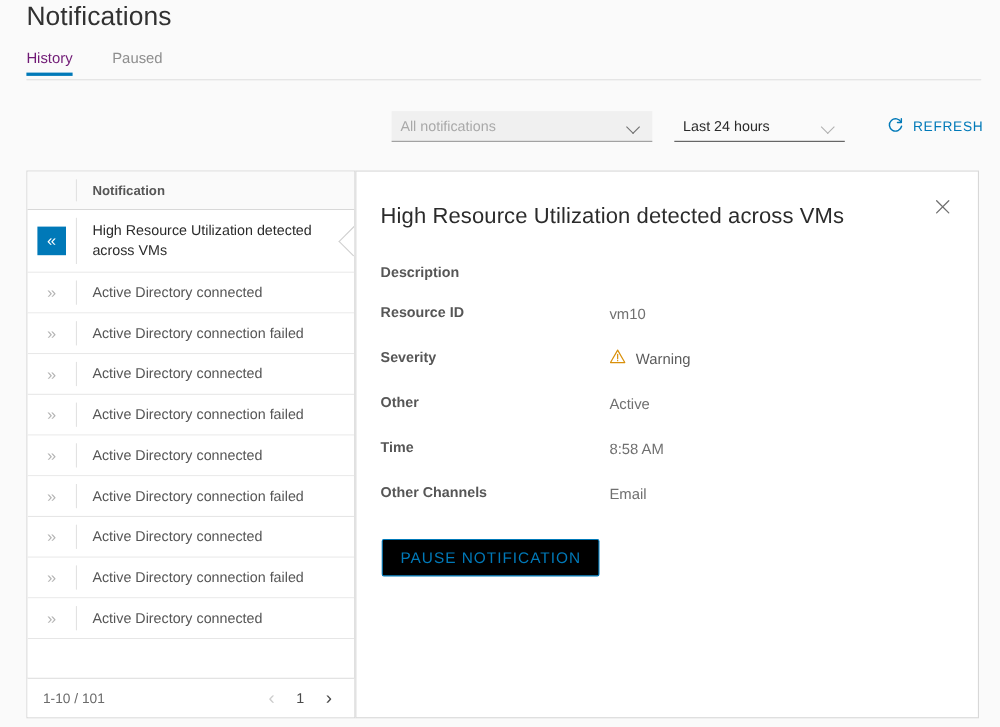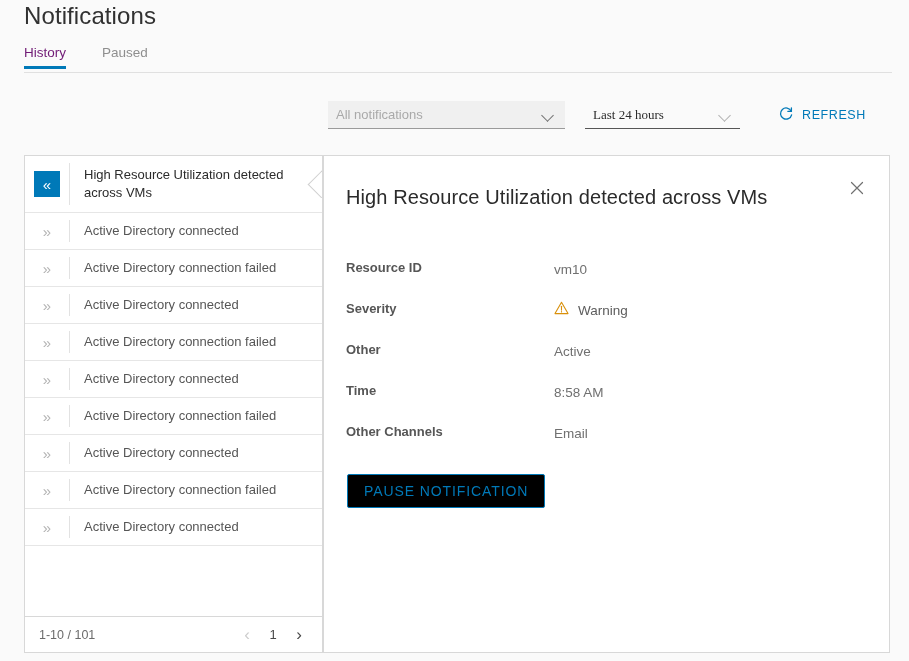--- a/index.html
+++ b/index.html
@@ -29,21 +29,21 @@
     font-family: inherit;
   }
   .tab.active { color: #701a75; }
   .tab.active::after {
     content: ""; position: absolute; left: 0; right: 0; bottom: -1px;
     height: 3px; background: #0079b8;
   }
 
   
   .filters {
-    position: absolute; left: 328px; top: 101px;
+    position: absolute; left: 356px; top: 101px;
     display: flex; 
   }
   .select {
     position: relative; display: flex; align-items: center;
     height: 28px; font-size: 13px; cursor: pointer;
   }
   .select .val { flex: 1; white-space: nowrap; }
   .select .chev {
     width: 14px; height: 14px; margin-left: 8px; flex: none;
     display: inline-block; position: relative;
@@ -54,21 +54,21 @@
     border-right: 1.4px solid currentColor; border-bottom: 1.4px solid currentColor;
     transform: rotate(45deg);
   }
   .select-all {
     width: 237px; background: #f0f0f0; border-bottom: 1px solid #9a9a9a;
     padding: 0 10px 0 8px; color: #a9a9a9;
   }
   .select-all .chev { color: #707070; }
   .select-time {
     width: 155px; background: transparent; border-bottom: 1px solid #565656;
-    padding: 0 8px 0 8px; color: #2b2b2b; margin-left: 20px; font-family: Liberation Serif, serif;
+    padding: 0 8px 0 8px; color: #2b2b2b; margin-left: 20px;
   }
   .select-time .chev { color: #b0b0b0; }
   .refresh {
     display: flex; align-items: center; margin-left: 36px;
     color: #0079b8; font-size: 12.5px; letter-spacing: .6px;
     cursor: pointer; background: none; border: none; font-family: inherit;
     padding: 4px 2px;
   }
   .refresh .lbl { margin-left: 8px; font-weight: 400; }
 
@@ -194,20 +194,25 @@
         <svg width="16" height="16" viewBox="0 0 16 16" fill="none" stroke="#0079b8" stroke-width="1.3">
           <path d="M13.2 5.2A5.6 5.6 0 1 0 13.6 8.8" stroke-linecap="round"></path>
           <path d="M13.4 1.9 L13.4 5.4 L9.9 5.4" stroke-linecap="round" stroke-linejoin="round"></path>
         </svg>
       </span>
       <span class="lbl">REFRESH</span>
     </button>
   </div>
 
   <div class="list-card">
+    <div class="list-head">
+      <div class="col-icon"></div>
+      <div class="col-div"></div>
+      <div class="col-title">Notification</div>
+    </div>
     <div class="list-body" id="list-body">
         <div class="row sel">
           <div class="col-icon">
             <button class="chev-btn on">«</button>
           </div>
           <div class="col-div"></div>
           <div class="txt">High Resource Utilization detected across VMs</div>
           <span class="caret"></span>
         </div>
         <div class="row">
@@ -285,20 +290,21 @@
 
   <div class="detail">
     <div class="detail-title">High Resource Utilization detected across VMs</div>
     <button class="close-x">
       <svg width="16" height="16" viewBox="0 0 16 16" stroke="#707070" stroke-width="1.2">
         <path d="M2.5 2.5 L13.5 13.5 M13.5 2.5 L2.5 13.5" stroke-linecap="round"></path>
       </svg>
     </button>
     <div class="fields" id="detail-fields">
         <div class="field">
+          <div class="k">Description</div>
         </div>
         <div class="field">
           <div class="k">Resource ID</div>
           <div class="v">vm10</div>
         </div>
         <div class="field">
           <div class="k">Severity</div>
           <div class="v dark sev">
             <span><svg width="15" height="14" viewBox="0 0 15 14" fill="none" stroke="#d9900b" stroke-width="1.1">
                 <path d="M7.5 1.3 L14 12.6 L1 12.6 Z" stroke-linejoin="round"></path>

